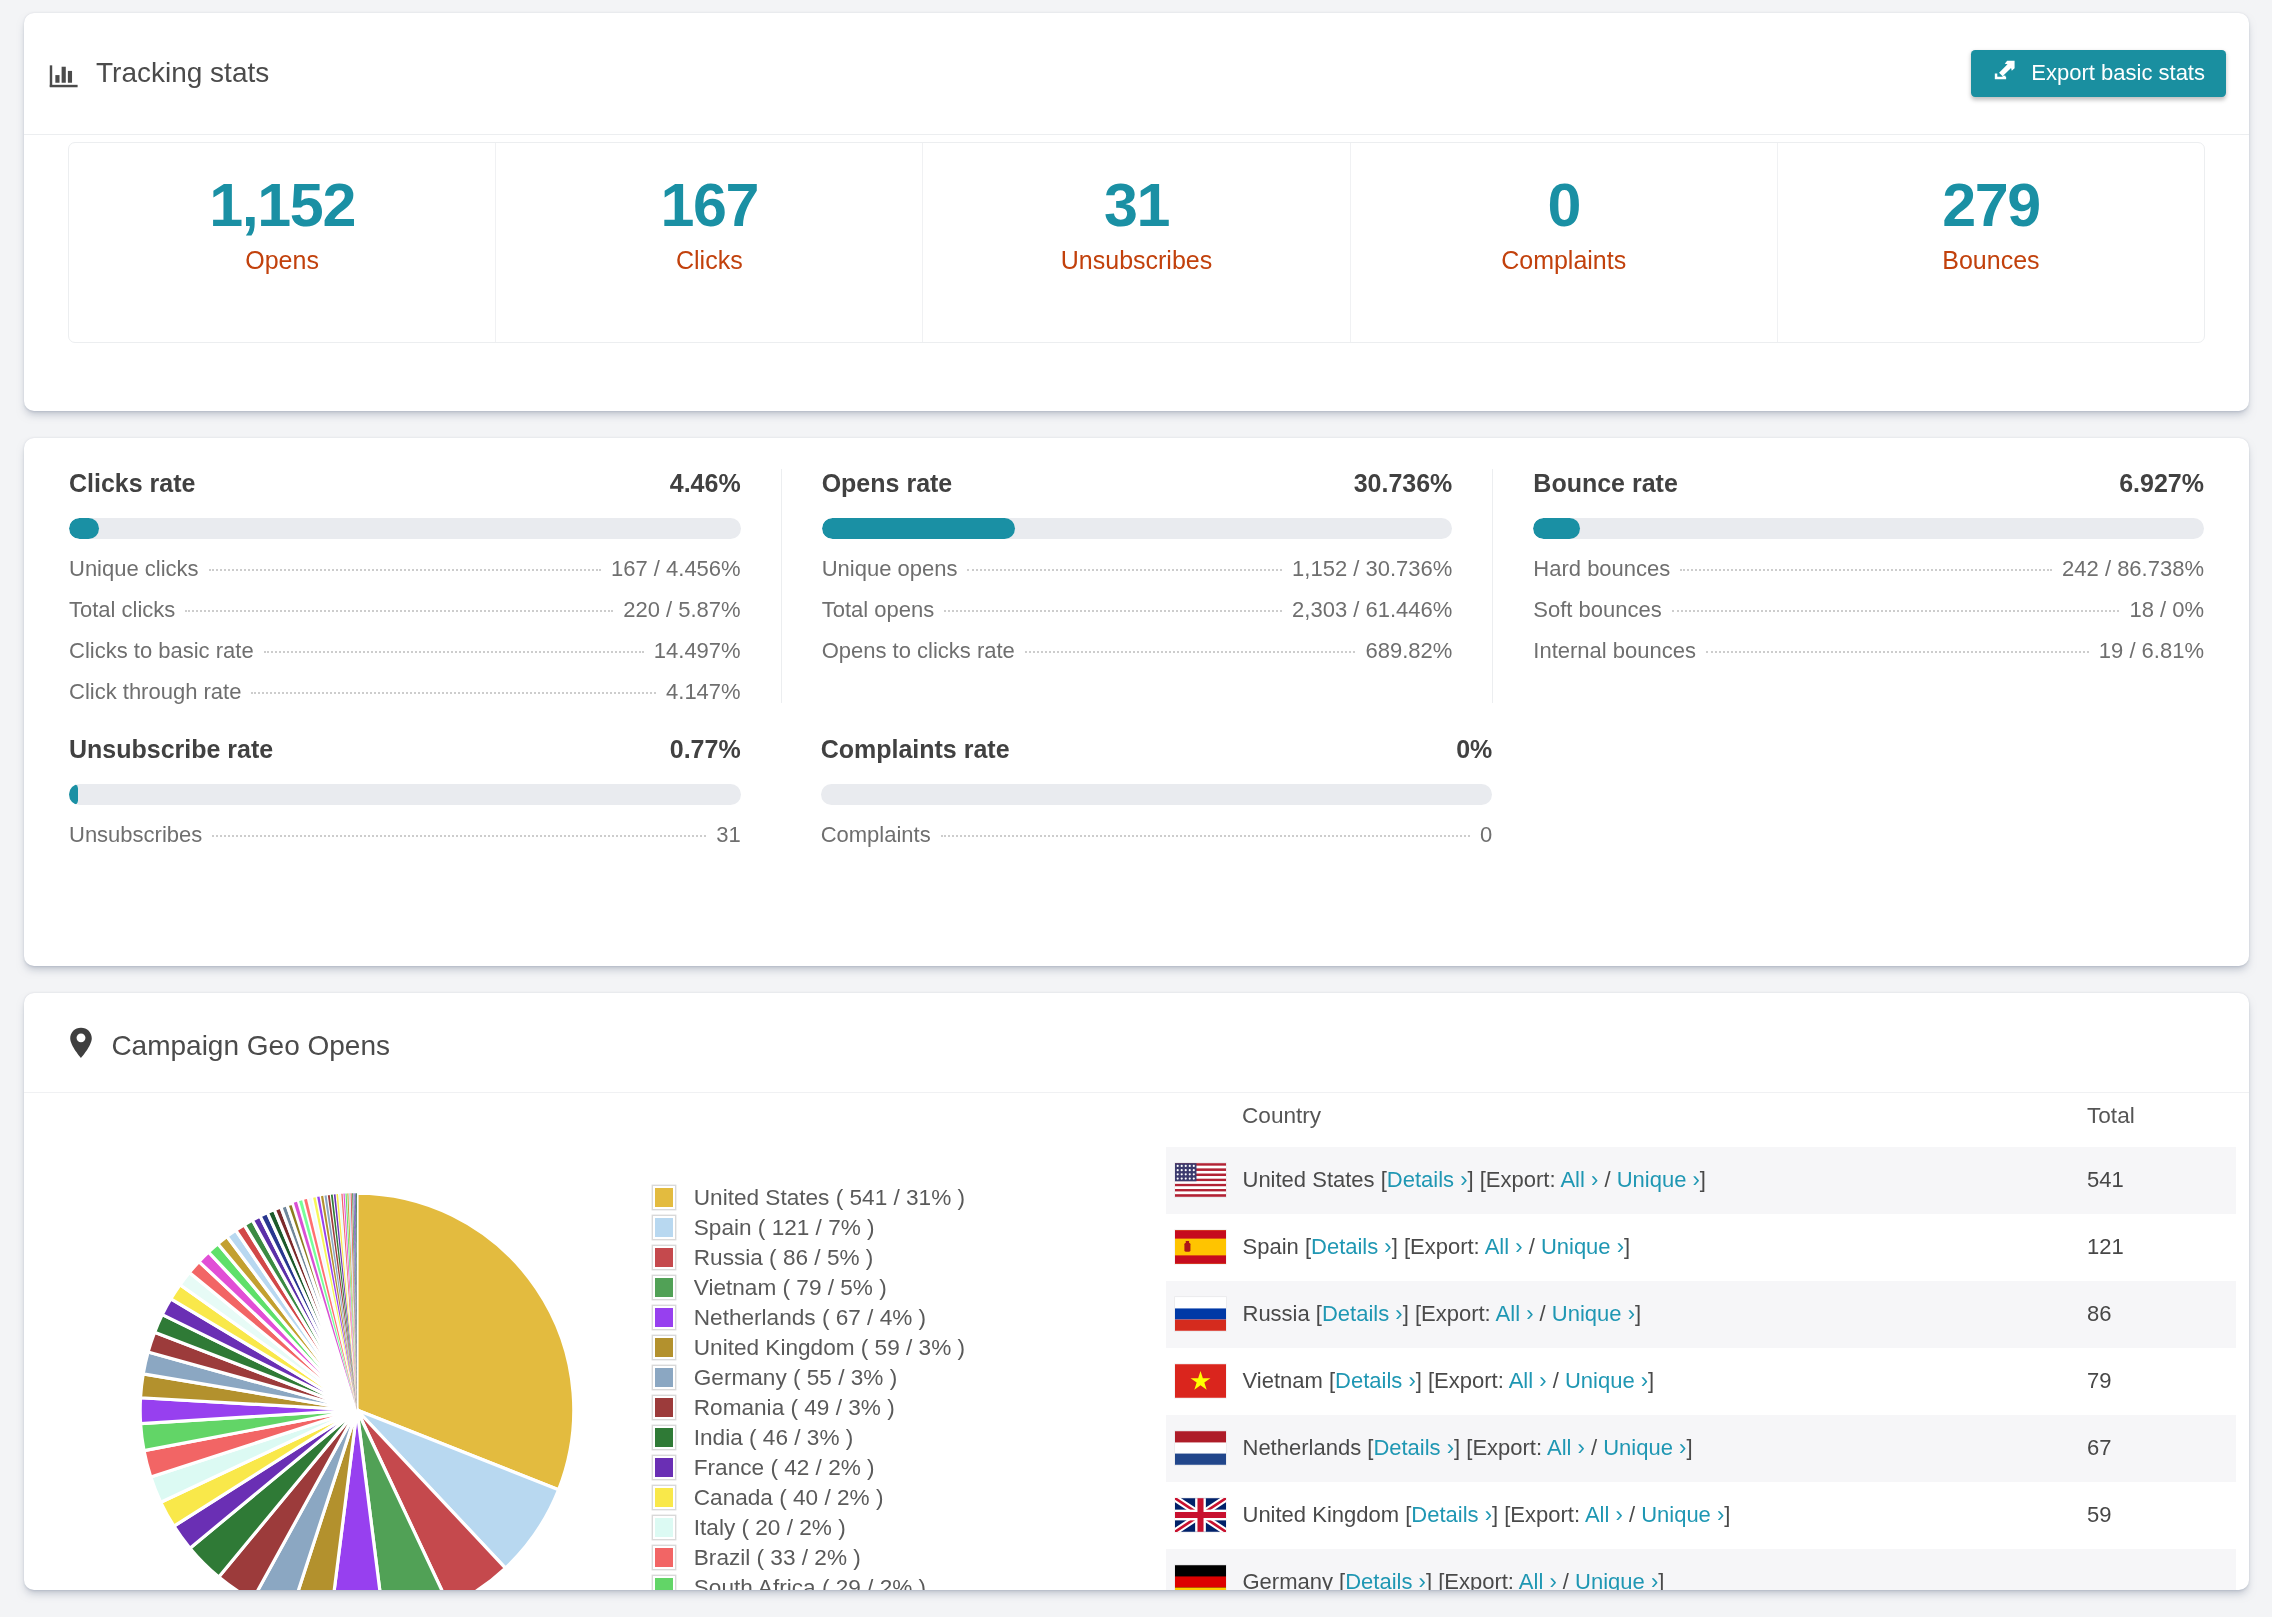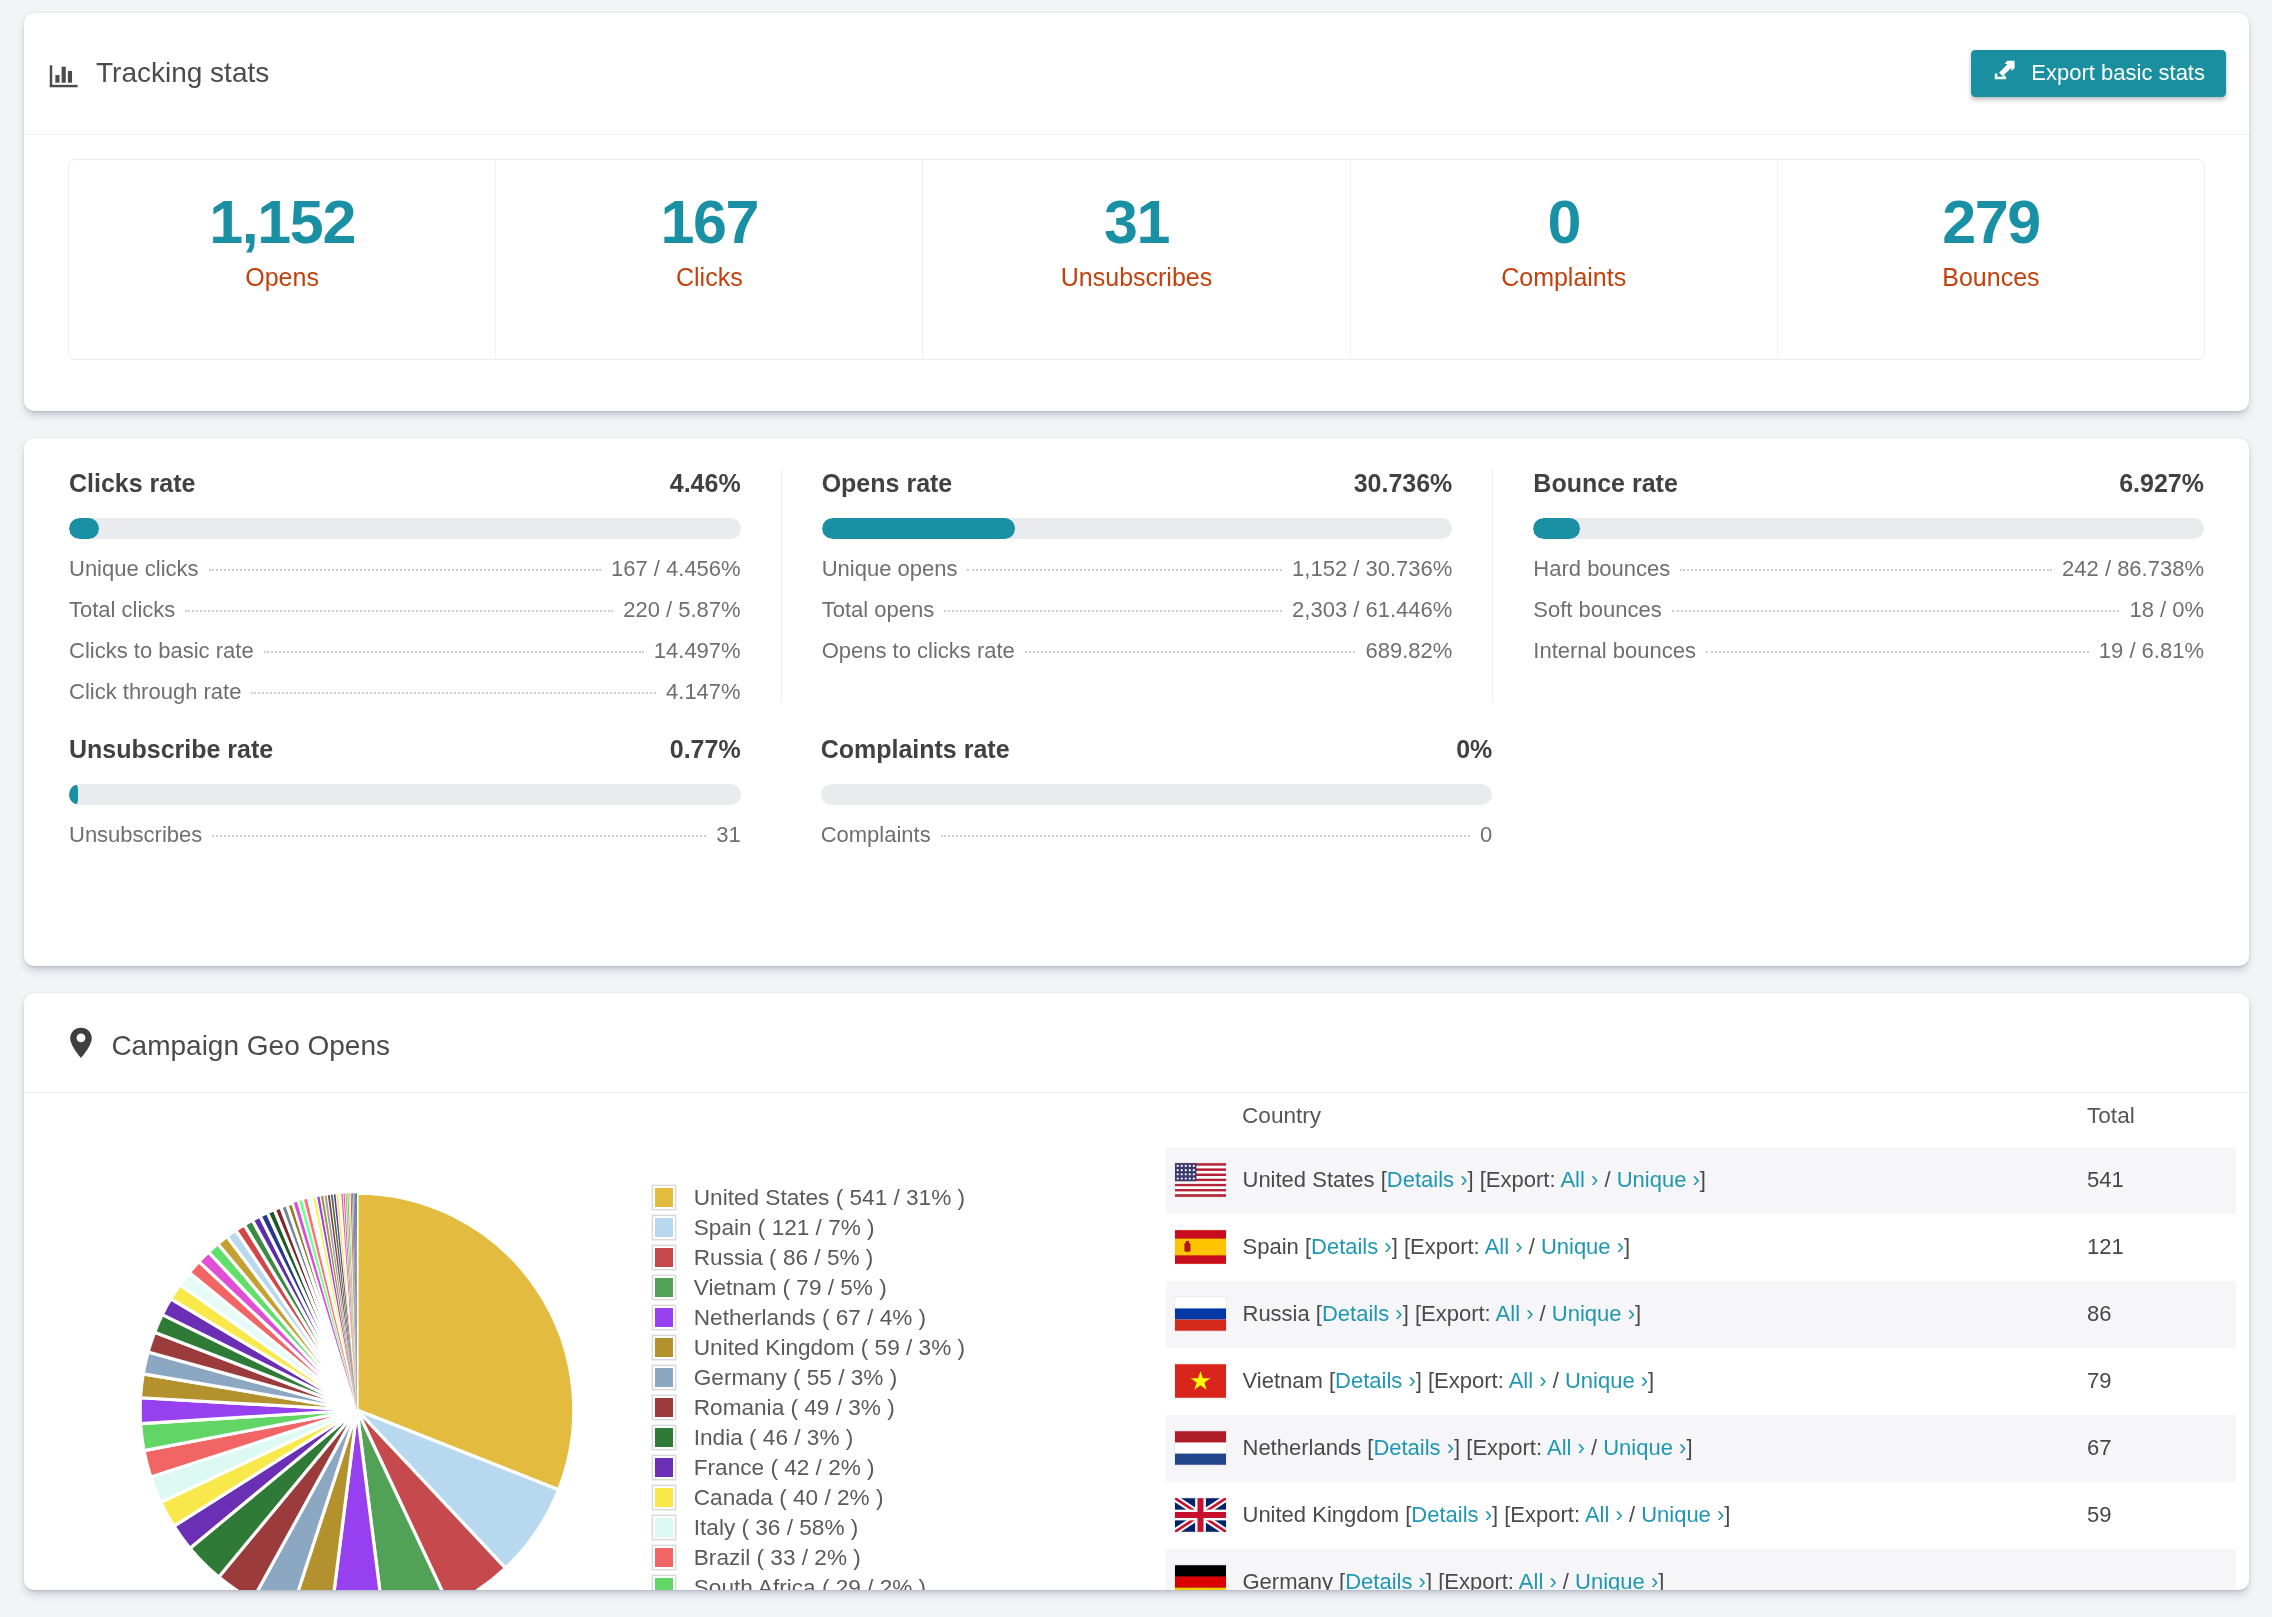--- a/index.html
+++ b/index.html
@@ -22,21 +22,21 @@
   }
   .panel-title{display:flex;align-items:center;gap:17px;font-size:28px;color:#4b4b4b;}
   .panel-title svg{display:block;}
   .export-btn{
     display:flex;align-items:center;gap:15px;height:47px;padding:0 21px;
     background:#1a8fa0;color:#fff;font-size:22px;border:none;border-radius:4.2px;
     box-shadow:0 2.1px 4.2px rgba(0,0,0,.25);cursor:pointer;
     font-family:"Liberation Sans","DejaVu Sans",sans-serif;
   }
   .stats-row{
-    margin:24px 44px 0;height:199px;border:1.4px solid #eceef0;border-radius:7px;
+    margin:7px 44px 0;height:199px;border:1.4px solid #eceef0;border-radius:7px;
     display:flex;overflow:hidden;background:#fff;
   }
   .stat-cell{flex:1;text-align:center;padding-top:32px;border-right:1.4px solid #f0f1f3;}
   .stat-cell:last-child{border-right:none;}
   .stat-value{font-size:61px;font-weight:800;letter-spacing:-1.4px;color:#1a90a4;line-height:1;}
   .stat-label{font-size:25px;color:#c2410c;margin-top:10px;}
   
   #rates-panel{margin-top:27px;height:528px;padding:31px 45px;}
   .rates-grid{display:grid;grid-template-columns:1fr 1fr 1fr;}
   .rate-cell{padding:0 40px;}
@@ -388,21 +388,21 @@
     <span class="legend-label">France ( 42 / 2% )</span>
   </div>
 
   <div class="legend-item">
     <span class="legend-swatch" style="background: rgb(249, 232, 74);"></span>
     <span class="legend-label">Canada ( 40 / 2% )</span>
   </div>
 
   <div class="legend-item">
     <span class="legend-swatch" style="background: rgb(220, 250, 243);"></span>
-    <span class="legend-label">Italy ( 36 / 58% )</span>
+    <span class="legend-label">Italy ( 20 / 2% )</span>
   </div>
 
   <div class="legend-item">
     <span class="legend-swatch" style="background: rgb(242, 101, 101);"></span>
     <span class="legend-label">Brazil ( 33 / 2% )</span>
   </div>
 
   <div class="legend-item">
     <span class="legend-swatch" style="background: rgb(98, 213, 103);"></span>
     <span class="legend-label">South Africa ( 29 / 2% )</span>

